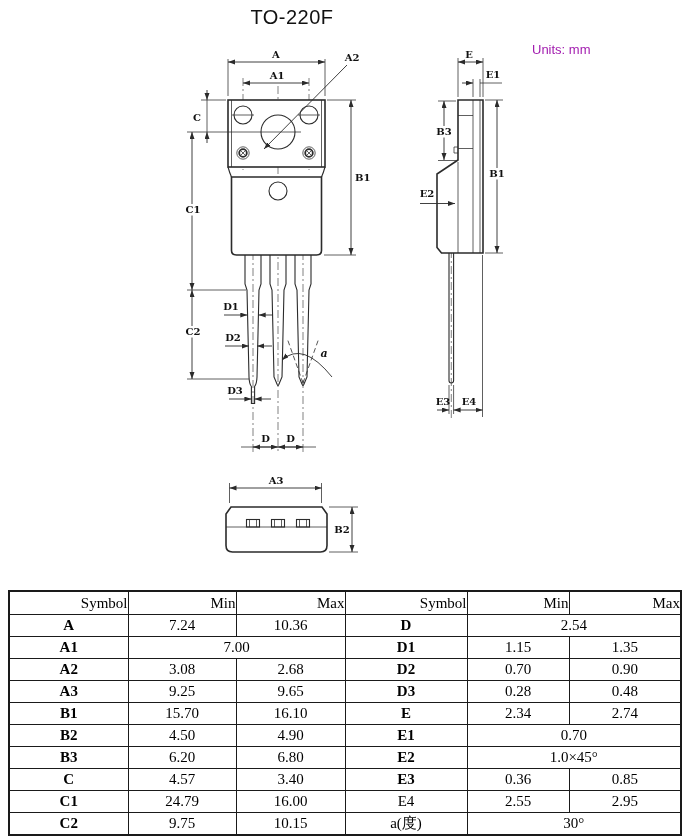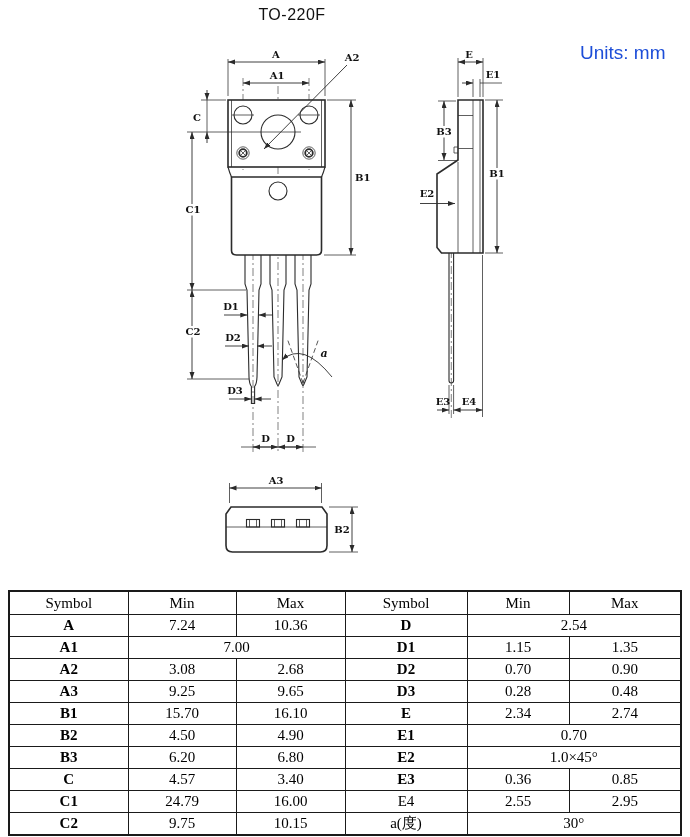--- a/index.html
+++ b/index.html
@@ -1,38 +1,38 @@
 <!DOCTYPE html>
 <html><head>
 <meta charset="utf-8">
 <style>
   html,body{margin:0;padding:0;background:#fff;}
   .sheet{position:relative;width:690px;height:837px;background:#fff;overflow:hidden;
          font-family:"Liberation Sans",sans-serif;}
   .title{position:absolute;top:6px;left:0;width:584px;text-align:center;
-         font-size:16px;color:#111;letter-spacing:0.5px;}
-  .units{position:absolute;top:42px;left:580px;font-size:19px;color:#1d4ed8;}
+         font-size:20px;color:#111;letter-spacing:0.5px;}
+  .units{position:absolute;top:42px;left:532px;font-size:13px;color:#a21caf;}
   svg.draw{position:absolute;top:0;left:0;}
   .olf{fill:#ffffff;stroke:#2b2b2b;stroke-width:1.6;}
   .md{fill:none;stroke:#2b2b2b;stroke-width:1.1;}
   .sc{fill:none;stroke:#2b2b2b;stroke-width:1.8;}
   .th{fill:none;stroke:#2b2b2b;stroke-width:0.75;}
   .dim{fill:none;stroke:#2b2b2b;stroke-width:0.9;}
   .ctr{fill:none;stroke:#4a4a4a;stroke-width:0.7;stroke-dasharray:8 3 2 3;}
   .dsh{fill:none;stroke:#2b2b2b;stroke-width:0.8;stroke-dasharray:5 3;}
   .dl{font:bold 10px "DejaVu Serif",serif;fill:#111;}
   .dli{font:italic bold 11px "DejaVu Serif",serif;fill:#111;}
   .wbg{fill:#ffffff;}
   
   table.dims{position:absolute;top:590px;left:8px;width:674px;border-collapse:collapse;
        table-layout:fixed;font-family:"Liberation Serif",serif;font-size:15px;color:#000;
        border:2px solid #1a1a1a;}
   table.dims td{border:1px solid #1a1a1a;text-align:center;padding:0;height:21px;
        line-height:21px;overflow:hidden;white-space:nowrap;}
-  table.dims tr.hrow td{height:22px;line-height:22px;}
+  table.dims tr.hrow td{height:22px;line-height:22px;text-align:right;}
   .sym{font-weight:bold;}
 </style>
 </head>
 <body>
 
 <div class="sheet">
 
   <div class="title">TO-220F</div>
   <div class="units">Units: mm</div>
 

